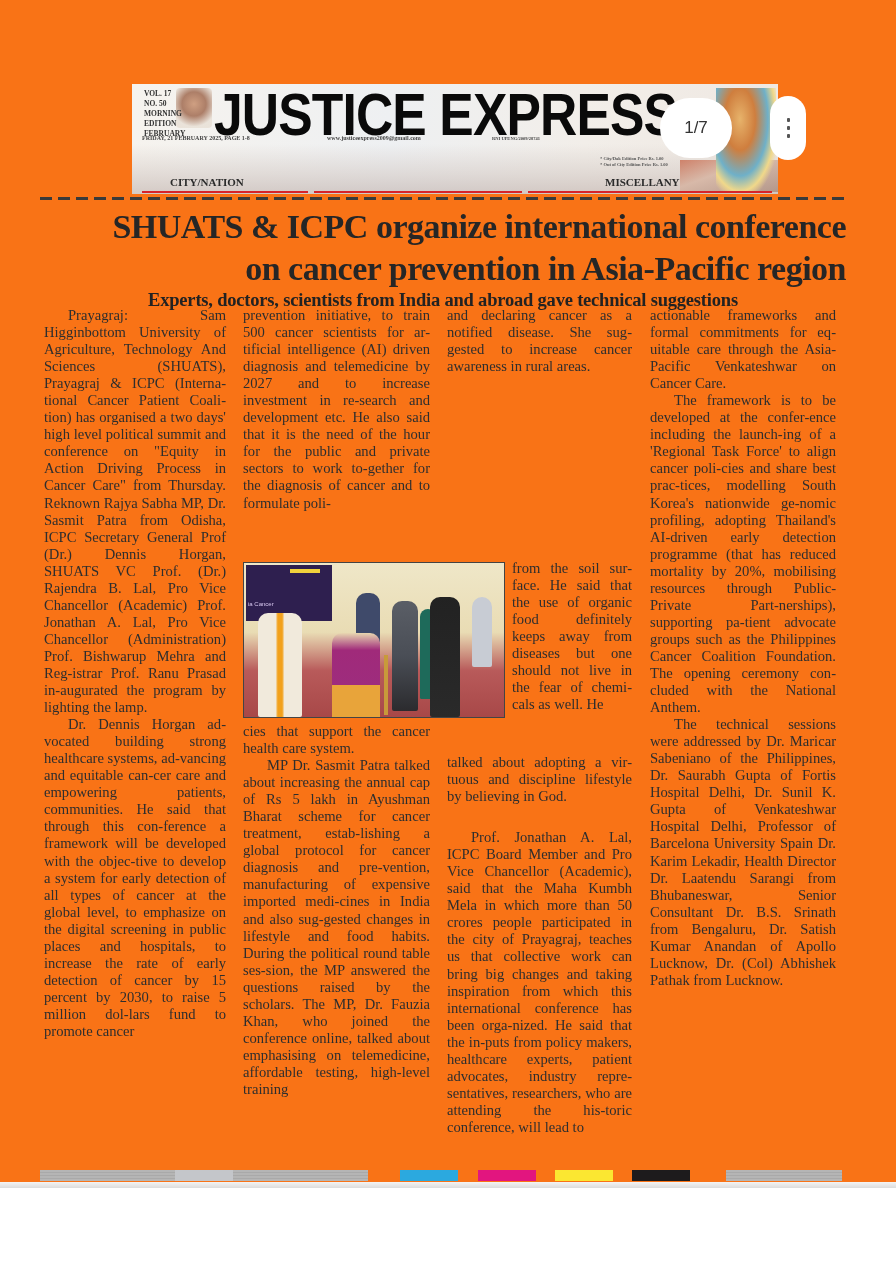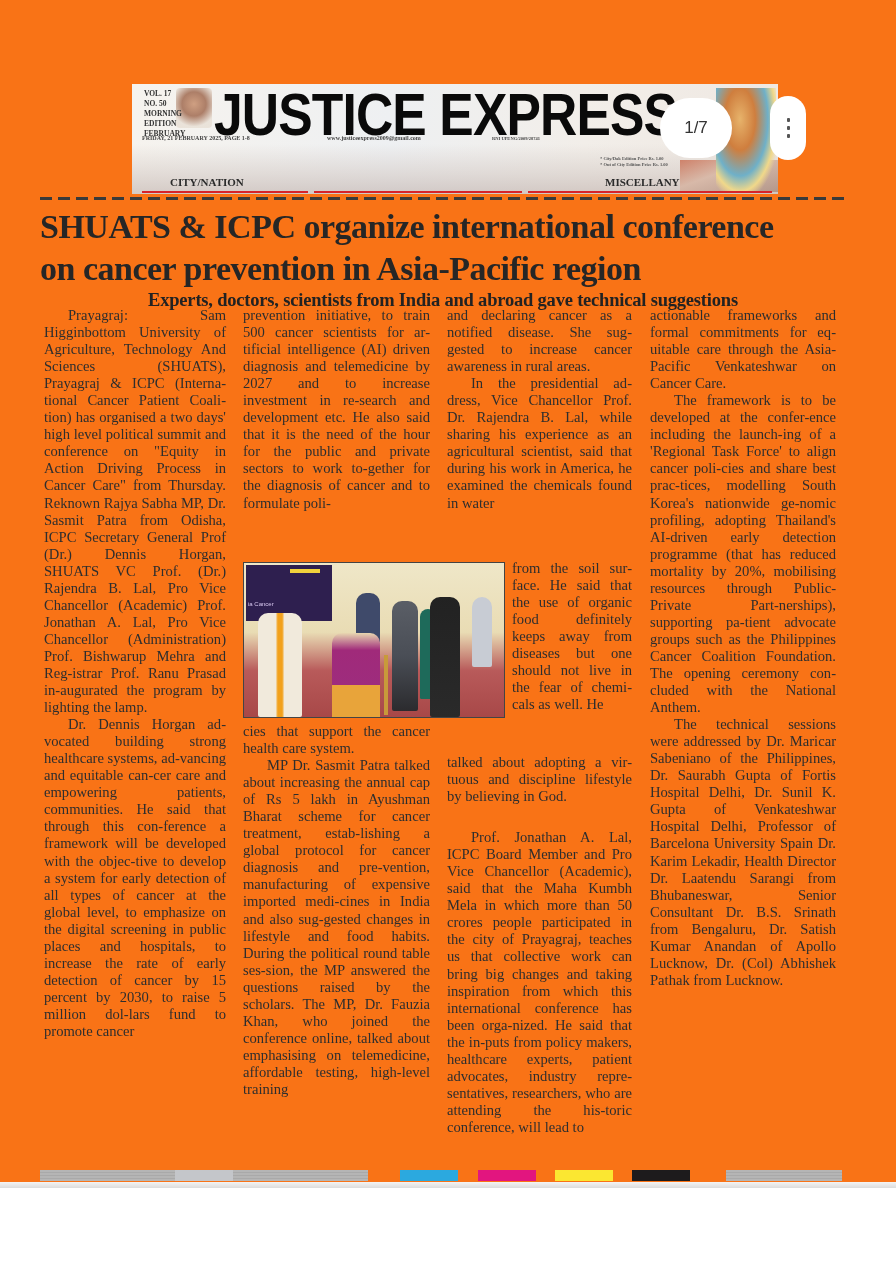--- a/index.html
+++ b/index.html
@@ -33,21 +33,21 @@
     background: #ffffff; display: flex; align-items: center; justify-content: center;
     font-family: "Liberation Sans", sans-serif; font-size: 17px; color: #333; }
   .more-btn { position: absolute; left: 770px; top: 96px; width: 36px; height: 64px; border-radius: 18px; background: #ffffff;
     display: flex; flex-direction: column; align-items: center; justify-content: center; gap: 4px; }
   .more-btn span { display: block; width: 3px; height: 4px; background: #555; border-radius: 1px; }
 
   .dash-rule { position: absolute; left: 40px; top: 197px; width: 806px; height: 3px;
     background: repeating-linear-gradient(90deg, #3a3a3a 0 12px, transparent 12px 18px); }
 
   
-  .headline { position: absolute; left: 40px; top: 206px; width: 806px; text-align: left;
+  .headline { position: absolute; left: 40px; top: 206px; width: 806px; text-align: right;
     font-family: "Liberation Serif", serif; font-size: 34px; line-height: 42px; color: #262626; letter-spacing: -0.5px; }
   .subhead { position: absolute; left: 40px; top: 290px; width: 806px; text-align: center;
     font-family: "Liberation Serif", serif; font-weight: bold; font-size: 18.5px; color: #222; letter-spacing: -0.2px; }
 
   
   .col { position: absolute; top: 307px; font-size: 14.6px; line-height: 17.05px; color: #2e2e2e;
     text-align: justify; hyphens: manual; }
   .col p { text-indent: 24px; }
   .c1 { left: 44px; width: 182px; }
   .c2 { left: 243px; width: 187px; }
@@ -161,21 +161,20 @@
     <div class="lamp"></div>
   </div>
 
   <div class="c2b">
     <p class="cont">cies that support the cancer health care system.</p>
     <p>MP Dr. Sasmit Patra talked about increasing the annual cap of Rs 5 lakh in Ayushman Bharat scheme for cancer treatment, estab-lishing a global protocol for cancer diagnosis and pre-vention, manufacturing of expensive imported medi-cines in India and also sug-gested changes in lifestyle and food habits. During the political round table ses-sion, the MP answered the questions raised by the scholars. The MP, Dr. Fauzia Khan, who joined the conference online, talked about emphasising on telemedicine, affordable testing, high-level training</p>
   </div>
 
   <div class="col c3">
     <p style="text-indent:0">and declaring cancer as a notified disease. She sug-gested to increase cancer awareness in rural areas.</p>
-    <p>In the presidential ad-dress, Vice Chancellor Prof. Dr. Rajendra B. Lal, while sharing his experience as an agricultural scientist, said that during his work in America, he examined the chemicals found in water</p>
   </div>
   <div class="c3b">
     <p>from the soil sur-face. He said that the use of organic food definitely keeps away from diseases but one should not live in the fear of chemi-cals as well. He</p>
   </div>
   <div class="c3c">
     <p class="cont">talked about adopting a vir-tuous and discipline lifestyle by believing in God.</p>
     <p>Prof. Jonathan A. Lal, ICPC Board Member and Pro Vice Chancellor (Academic), said that the Maha Kumbh Mela in which more than 50 crores people participated in the city of Prayagraj, teaches us that collective work can bring big changes and taking inspiration from which this international conference has been orga-nized. He said that the in-puts from policy makers, healthcare experts, patient advocates, industry repre-sentatives, researchers, who are attending the his-toric conference, will lead to</p>
   </div>
 
   <div class="col c4">

